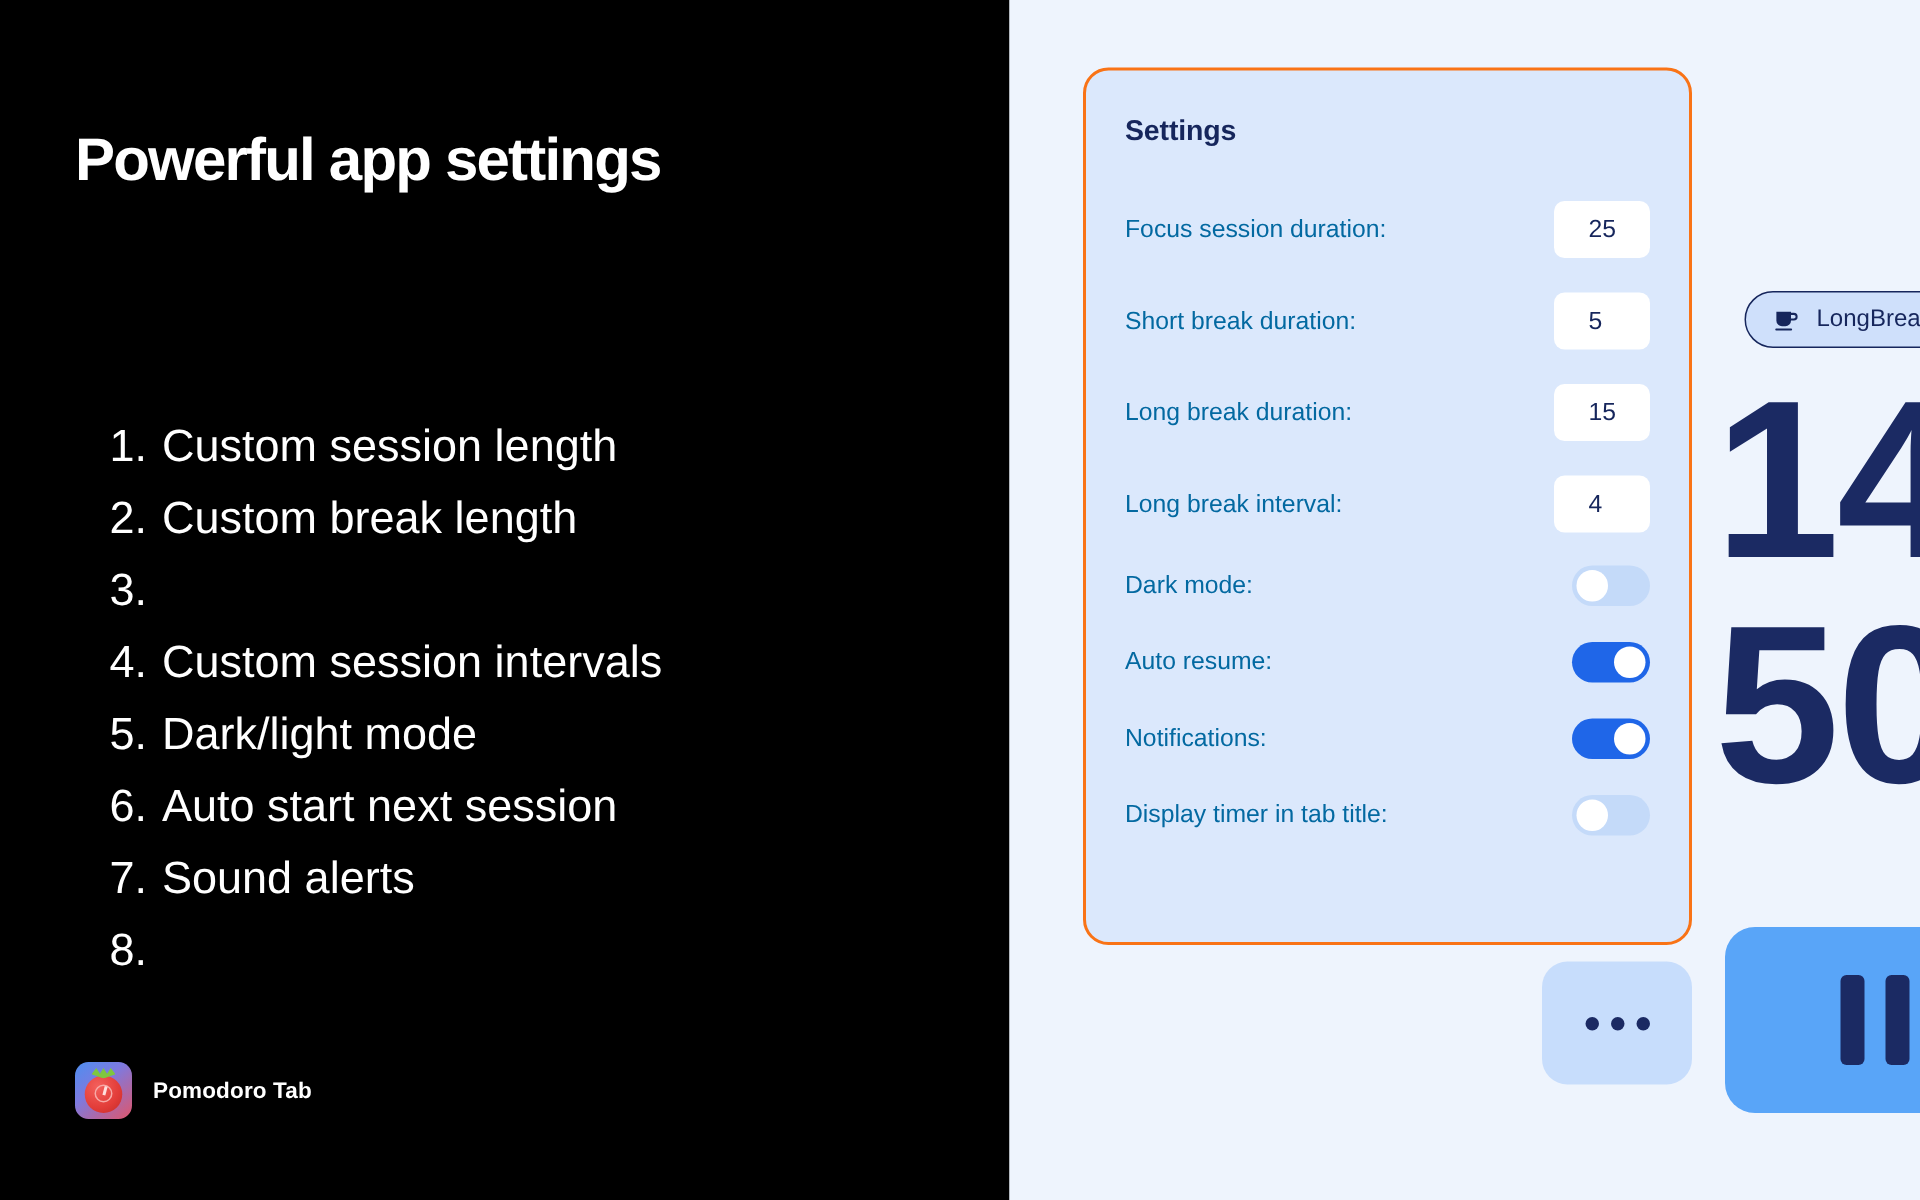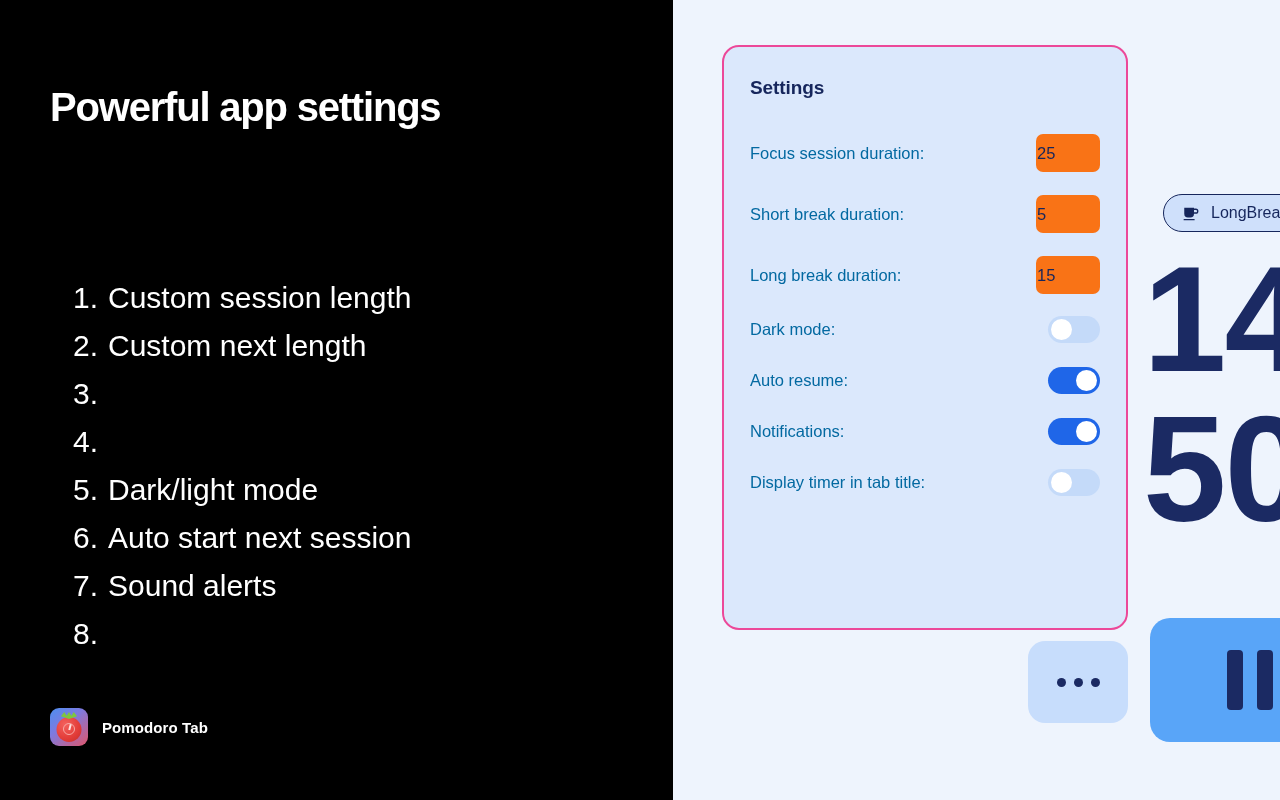--- a/index.html
+++ b/index.html
@@ -113,21 +113,21 @@
     position:relative;
     overflow:hidden;
   }
 
   
   .settings-card {
     position:absolute;
     left:49px; top:45px;
     width:406px; height:585px;
     background:#dbe8fc;
-    border:2px solid #ec4899;
+    border:2px solid #f97316;
     border-radius:17px;
     padding:30px 26px 0 26px;
   }
   .settings-title {
     color:#16265c;
     font-size:19px;
     font-weight:bold;
     margin-bottom:29px;
     letter-spacing:-0.1px;
   }
@@ -140,27 +140,27 @@
   }
   .setting-row.toggle-row { height:36px; margin-bottom:15px;text-align:center; }
   .setting-label {
     color:#0369a1;
     font-size:16.5px;
     font-weight:400;
     white-space:nowrap;
   }
   .setting-input {
     width:64px; height:38px;
-    background:#f97316;
+    background:#ffffff;
     border:none;
     border-radius:7px;
     color:#16265c;
     font-family:"Liberation Sans", sans-serif;
     font-size:16.5px;
-    padding-left:1px;
+    padding-left:23px;
     outline:none;
   }
   .switch {
     width:52px; height:27px;
     border-radius:14px;
     position:relative;
     flex:0 0 52px;
     cursor:pointer;
   }
   .switch.on  { background:#1f66e8; }
@@ -248,27 +248,28 @@
 
   <h1 class="headline">Powerful app settings</h1>
 
   <ul class="feature-list">
     <li>
       <span class="num">1.</span>
       <span>Custom session length</span>
     </li>
     <li>
       <span class="num">2.</span>
-      <span>Custom next length</span>
+      <span>Custom break length</span>
     </li>
     <li>
       <span class="num">3.</span>
     </li>
     <li>
       <span class="num">4.</span>
+      <span>Custom session intervals</span>
     </li>
     <li>
       <span class="num">5.</span>
       <span>Dark/light mode</span>
     </li>
     <li>
       <span class="num">6.</span>
       <span>Auto start next session</span>
     </li>
     <li>
@@ -304,20 +305,24 @@
     <div class="setting-row">
       <span class="setting-label">Short break duration:</span>
       <input class="setting-input" type="text" value="5" style="">
     </div>
 
     <div class="setting-row">
       <span class="setting-label">Long break duration:</span>
       <input class="setting-input" type="text" value="15" style="">
     </div>
 
+    <div class="setting-row">
+      <span class="setting-label">Long break interval:</span>
+      <input class="setting-input" type="text" value="4" style="">
+    </div>
 
     <div class="setting-row toggle-row">
       <span class="setting-label">Dark mode:</span>
       <div class="switch off">
         <div class="knob"></div>
       </div>
     </div>
 
     <div class="setting-row toggle-row">
       <span class="setting-label">Auto resume:</span>

